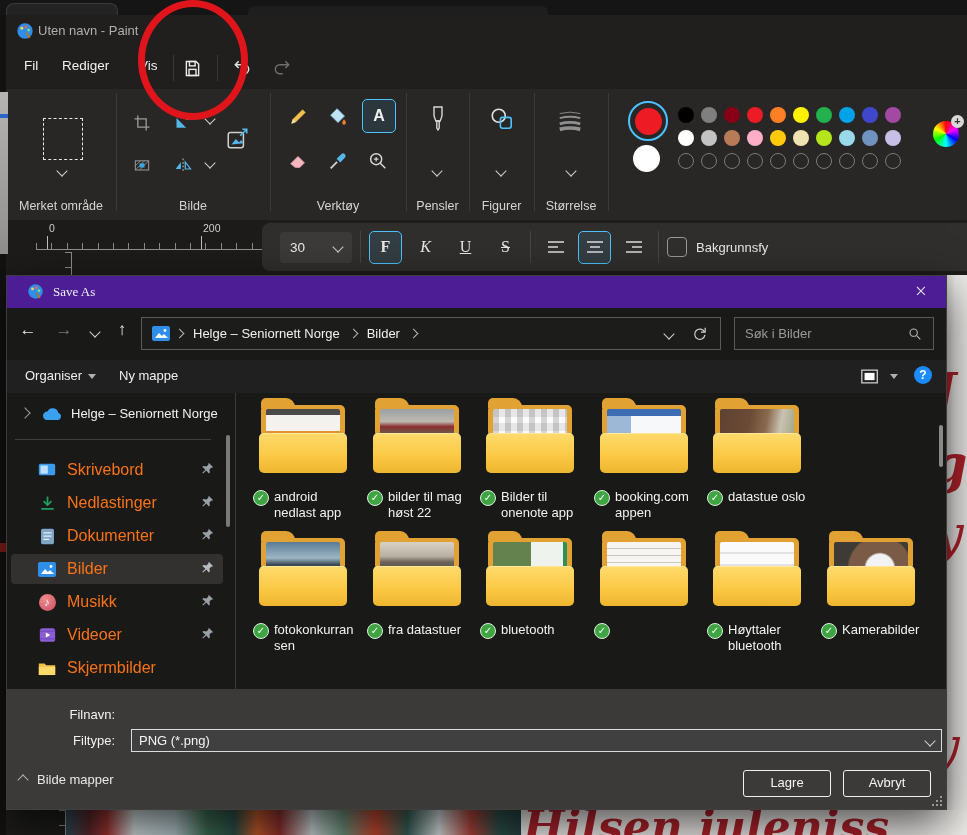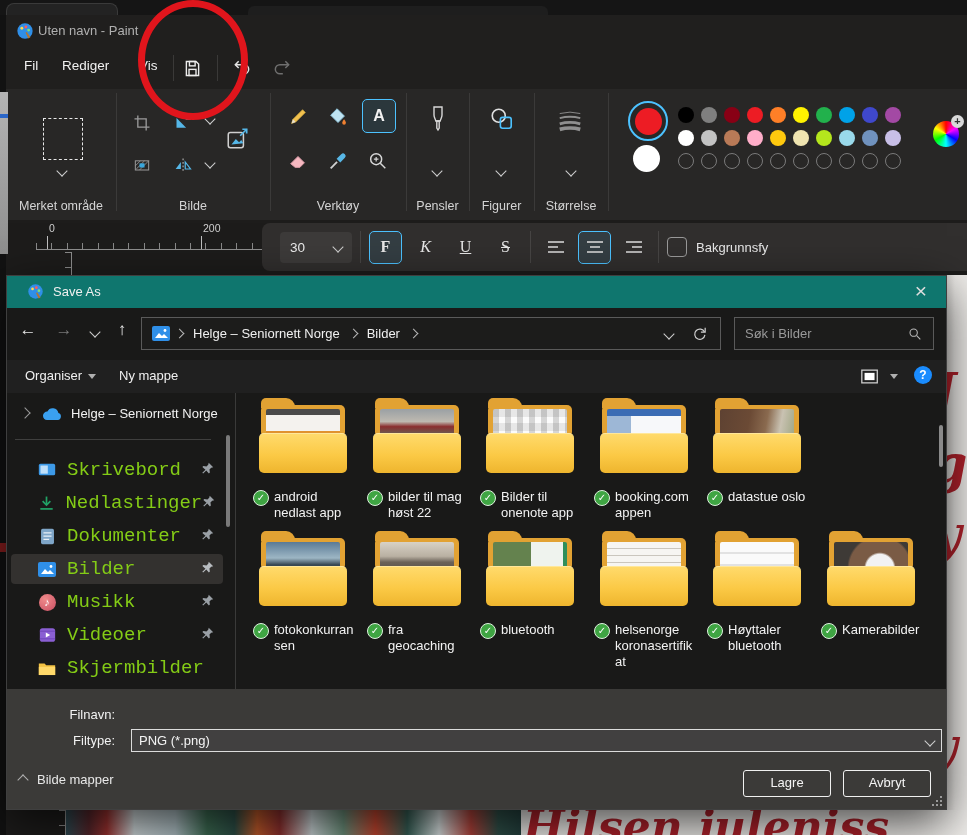--- a/index.html
+++ b/index.html
@@ -73,21 +73,21 @@
   .cb-rulerv i{position:absolute;right:0;top:0;bottom:0;width:6px;
     background:repeating-linear-gradient(180deg,#8a8a8a 0 1px,transparent 1px 15.4px);}
   .cb-img{position:absolute;left:60px;top:0;width:455px;height:25px;
     background:linear-gradient(90deg,#2e4a52 0%,#55262b 5%,#9c3230 9%,#cfd8da 15%,#aebfc4 24%,#3c6b52 31%,#2c4e46 37%,#bf5a2a 42%,#8c2f2e 47%,#c8d2d4 54%,#6b8f7a 61%,#c2452f 68%,#355e55 75%,#d8e0e0 82%,#b0423a 89%,#2f5049 95%,#24413f 100%);}
   .cb-paper{position:absolute;left:515px;top:0;right:0;height:25px;background:#f1efec;overflow:hidden;}
   .cb-text{position:absolute;left:2px;top:-9px;font-family:"DejaVu Serif",serif;font-style:italic;font-weight:bold;font-size:44px;white-space:nowrap;}
 
   
   .dialog{left:6px;top:275px;width:941px;height:535px;background:#191918;border:1px solid #3f3f3f;box-sizing:border-box;
     box-shadow:0 14px 44px rgba(0,0,0,.7);z-index:20;}
-  .dlg-title{left:0;top:0;width:100%;height:32px;background:#0f766e;}
+  .dlg-title{left:0;top:0;width:100%;height:32px;background:#4c1d95;font-family:Liberation Serif, serif;}
   .dlg-title-text{left:46px;top:8px;font-size:13px;color:#f0f0f0;}
   .dlg-close{right:10px;top:2px;width:30px;height:28px;text-align:center;font-size:21px;line-height:26px;color:#dedede;}
   .navrow{left:0;top:32px;width:100%;height:52px;}
   .nav-ico{top:12px;font-size:17px;color:#e6e6e6;width:26px;text-align:center;}
   .addr{left:134px;top:9px;width:580px;height:33px;border:1px solid #5a5a5a;background:#1c1c1b;box-sizing:border-box;display:flex;align-items:center;}
   .crumb{font-size:13px;color:#f0f0f0;margin:0 4px;}
   .csep{width:6px;height:6px;border-right:1.4px solid #b8b8b8;border-bottom:1.4px solid #b8b8b8;transform:rotate(-45deg);margin:0 6px;}
   .search{left:727px;top:9px;width:200px;height:33px;border:1px solid #5a5a5a;background:#1c1c1b;box-sizing:border-box;
     display:flex;align-items:center;justify-content:space-between;padding:0 10px;color:#9a9a9a;font-size:13px;}
   .cmdrow{left:0;top:84px;width:100%;height:33px;background:#202020;}
@@ -99,21 +99,21 @@
   .body-area{left:0;top:117px;width:100%;height:296px;background:#191918;}
   .side{left:0;top:0;width:228px;height:296px;overflow:hidden;}
   .vdiv{left:228px;top:0;width:1px;height:296px;background:#3a3a39;}
   .od-row{left:6px;top:6px;width:214px;height:28px;display:flex;align-items:center;}
   .od-label{font-size:13px;color:#f2f2f2;margin-left:8px;}
   .side-sep{left:8px;top:46px;width:196px;height:1px;background:#3f3f3e;}
   .side-items{left:0;top:62px;width:228px;}
   .side-item{position:absolute;left:4px;width:212px;height:30px;display:flex;align-items:center;border-radius:4px;padding-left:26px;box-sizing:border-box;}
   .side-item.selected{background:#33312f;}
   .si-icon{width:20px;display:flex;justify-content:center;}
-  .si-label{font-size:19px;color:#84cc16;margin-left:10px;flex:1;font-family:Liberation Mono, monospace;}
+  .si-label{font-size:16px;color:#f97316;margin-left:10px;flex:1;}
   .pin{width:16px;margin-right:6px;}
   .side-scroll{left:219px;top:42px;width:4px;height:92px;background:#7a7a7a;border-radius:2px;}
   .music-dot{width:17px;height:17px;border-radius:50%;background:radial-gradient(circle at 35% 30%,#ef8a8a,#c94f63);color:#fff;font-size:11px;text-align:center;line-height:17px;}
 
   .grid{left:229px;top:0;width:705px;height:296px;overflow:hidden;}
   .grid-scroll{left:932px;top:32px;width:4px;height:42px;background:#8a8a8a;border-radius:2px;}
   .tile{position:absolute;width:112px;}
   .folder{position:relative;margin-left:10px;width:88px;height:70px;}
   .f-back{position:absolute;left:2px;top:2px;right:2px;height:32px;background:#e2a233;border-radius:5px;}
   .f-back:before{content:"";position:absolute;top:-7px;left:0;width:34px;height:10px;background:#e2a233;border-radius:5px 9px 0 0;}
@@ -676,21 +676,21 @@
             </div>
         </div>
         <div class="tile" style="left:127px;top:143px">
           <div class="folder">
               <div class="f-back"></div>
             <div class="f-thumb" data-thumb="group"></div>
               <div class="f-front"></div>
             </div>
           <div class="f-label">
               <span class="sync"></span>
-            <span class="f-name">fra geocaching</span>
+            <span class="f-name">fra datastuer</span>
             </div>
         </div>
         <div class="tile" style="left:240px;top:143px">
           <div class="folder">
               <div class="f-back"></div>
             <div class="f-thumb" data-thumb="map"></div>
               <div class="f-front"></div>
             </div>
           <div class="f-label">
               <span class="sync"></span>
@@ -698,21 +698,20 @@
             </div>
         </div>
         <div class="tile" style="left:354px;top:143px">
           <div class="folder">
               <div class="f-back"></div>
             <div class="f-thumb" data-thumb="document"></div>
               <div class="f-front"></div>
             </div>
           <div class="f-label">
               <span class="sync"></span>
-            <span class="f-name">helsenorge koronasertifikat</span>
             </div>
         </div>
         <div class="tile" style="left:467px;top:143px">
           <div class="folder">
               <div class="f-back"></div>
             <div class="f-thumb" data-thumb="list"></div>
               <div class="f-front"></div>
             </div>
           <div class="f-label">
               <span class="sync"></span>

